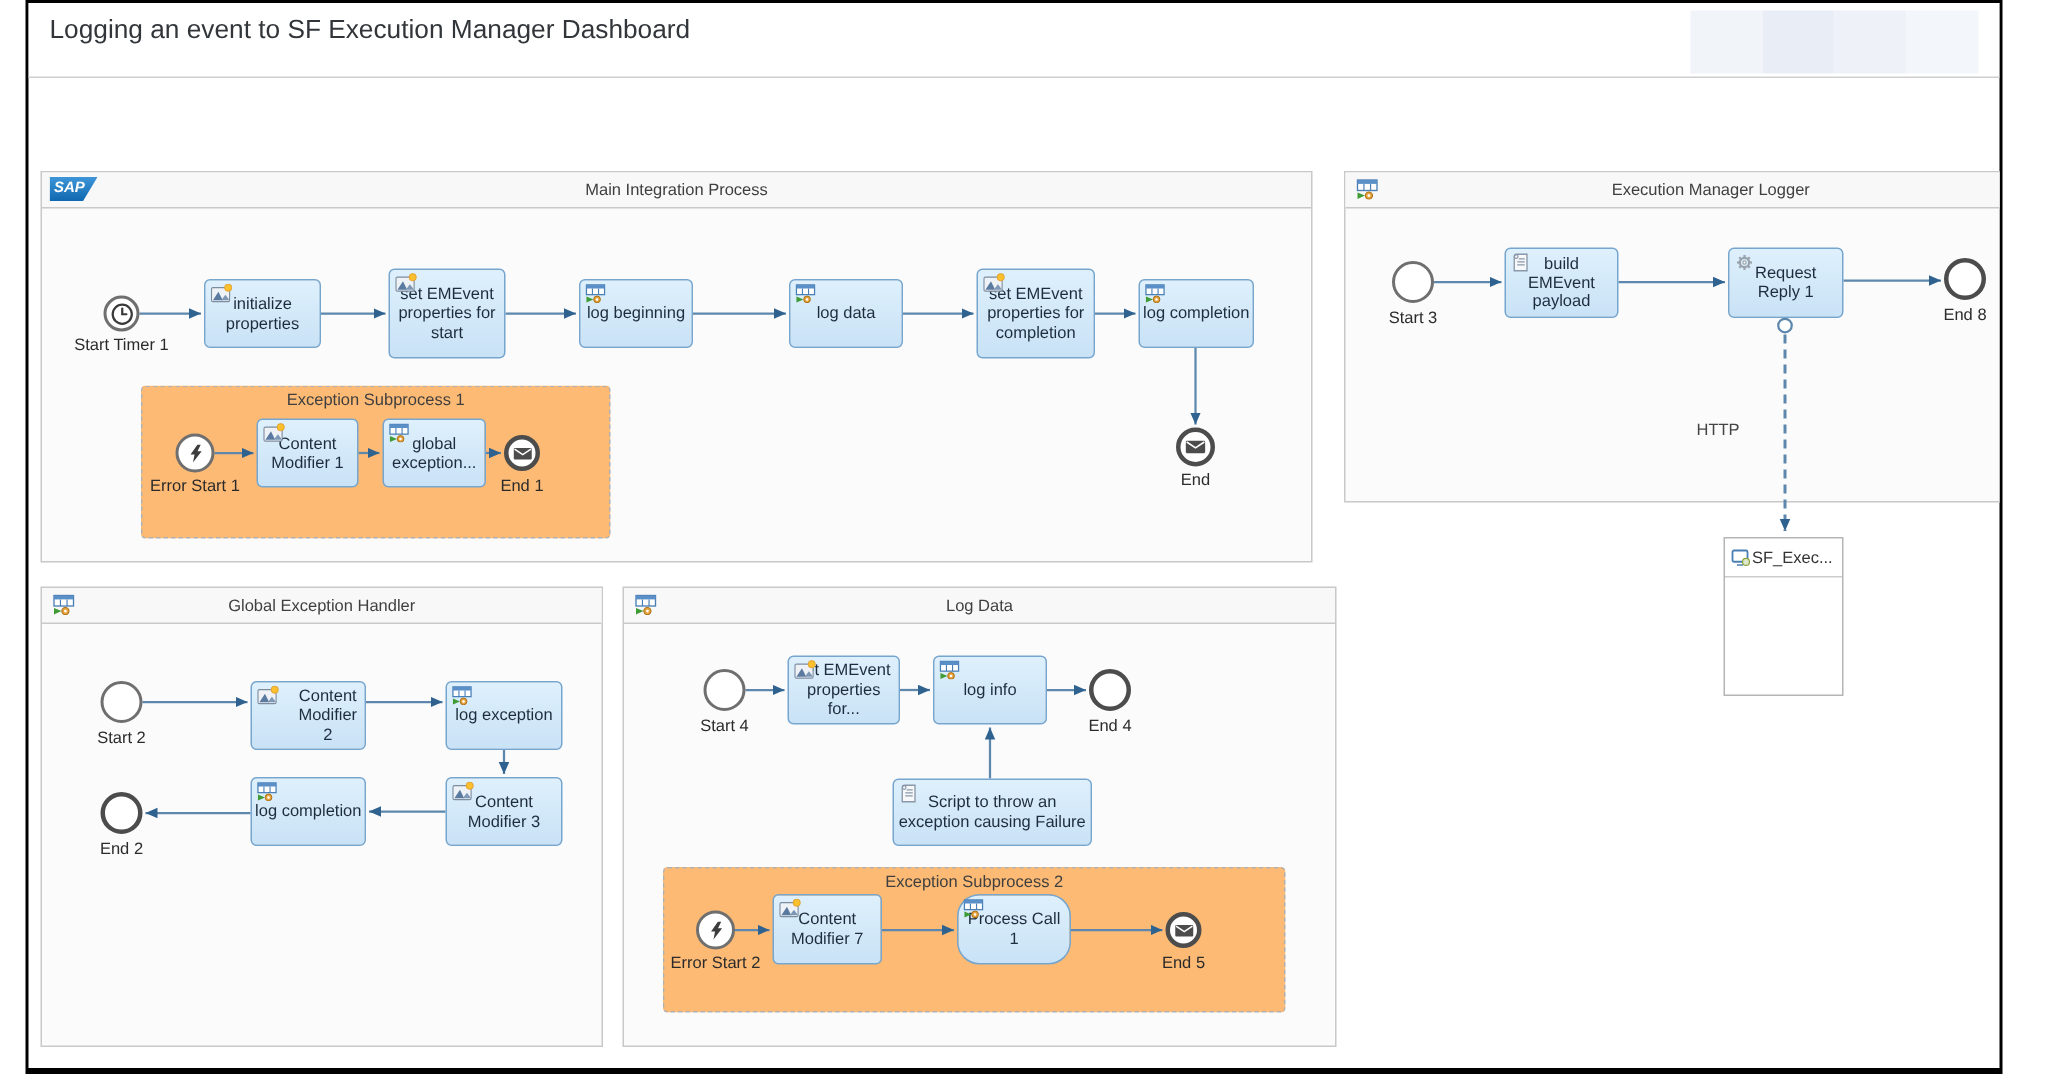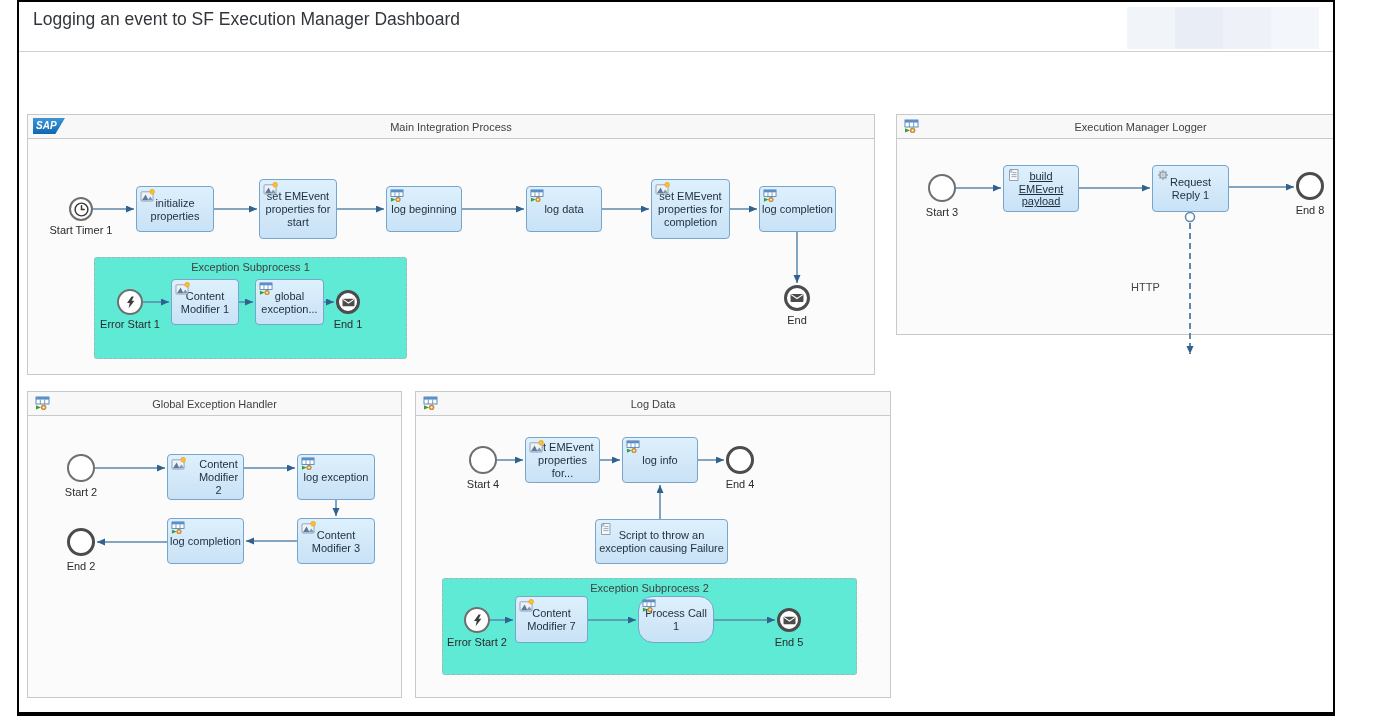--- a/index.html
+++ b/index.html
@@ -11,21 +11,21 @@
   .pool{position:absolute;background:#fbfbfb;border:1px solid #c9c9c9;box-sizing:border-box;}
   .pool-header{height:23px;border-bottom:1px solid #c9c9c9;background:#f8f8f8;position:relative;display:flex;align-items:center;justify-content:center;font-size:11px;color:#3f3f3f;}
   .pool-hicon{position:absolute;left:7px;top:4px;}
   .sap-logo{position:absolute;left:5px;top:3px;width:32px;height:16px;background:linear-gradient(180deg,#3e95d8,#0f68b0);clip-path:polygon(0 0,100% 0,70% 100%,0 100%);color:#fff;font-size:10px;font-weight:bold;font-style:italic;line-height:16px;padding-left:3px;box-sizing:border-box;}
   .task{position:absolute;background:linear-gradient(180deg,#def0fc,#c9e2f6);border:1px solid #76a5cd;border-radius:4px;display:flex;align-items:center;justify-content:center;text-align:center;font-size:11px;color:#1d2d3e;line-height:1.18;box-sizing:border-box;padding:3px 2px 2px 2px;}
   .ticon{position:absolute;left:3px;top:2px;}
   .evt{position:absolute;border-radius:50%;background:#fff;display:flex;align-items:center;justify-content:center;box-sizing:border-box;}
   .evt.start{border:2px solid #6f6f6f;}
   .evt.end{border:3px solid #4c4c4c;}
   .lbl{position:absolute;font-size:11px;color:#2b2b2b;text-align:center;white-space:nowrap;}
-  .sub{position:absolute;border:1px dashed #b0b0b0;border-radius:3px;background:#5eead4;box-sizing:border-box;padding-left:40px;}
+  .sub{position:absolute;border:1px dashed #b0b0b0;border-radius:3px;background:#fdba74;box-sizing:border-box;padding-left:40px;}
   .subtitle{position:absolute;top:3px;left:0;right:0;text-align:center;font-size:11px;color:#3f3f3f;}
   .part{position:absolute;background:#fff;border:1px solid #b5b5b5;box-sizing:border-box;}
   .part-h{height:25px;border-bottom:1px solid #ccc;display:flex;align-items:center;padding-left:4px;font-size:11px;color:#333;}
   .part-h svg{margin-right:1px;}
   svg.wires{position:absolute;left:0;top:0;pointer-events:none;}
   .nodes{position:absolute;left:0;top:0;width:100%;height:100%;pointer-events:none;}
   .nodes > *{pointer-events:auto;}
   .http-lbl{position:absolute;left:1112px;top:279px;width:52px;text-align:left;font-size:11px;color:#444;}
 </style>
 </head>
@@ -135,20 +135,28 @@
     </div>
   </div>
 
   <div class="sub" style="left:75px;top:255px;width:313px;height:102px;">
     <div class="subtitle">Exception Subprocess 1</div>
   </div>
   <div class="sub" style="left:423px;top:576px;width:415px;height:97px;">
     <div class="subtitle">Exception Subprocess 2</div>
   </div>
 
+  <div class="part" style="left:1130px;top:356px;width:80px;height:106px;">
+    <div class="part-h">
+      <svg width="13" height="12">
+          <use href="#ico-part"></use>
+        </svg>
+      <span>SF_Exec...</span>
+    </div>
+  </div>
 
   <svg class="wires" width="1381" height="716">
     <defs>
       <marker id="ah" markerWidth="9" markerHeight="8" refX="8" refY="3.5" orient="auto" markerUnits="userSpaceOnUse">
         <path d="M0,0 L8,3.5 L0,7 Z" fill="#2f628f"></path>
       </marker>
     </defs>
     <g stroke="#5d87ad" stroke-width="1.5" fill="none">
       <line x1="74" y1="207" x2="115" y2="207" marker-end="url(#ah)"></line>
       <line x1="195" y1="207" x2="238" y2="207" marker-end="url(#ah)"></line>
@@ -252,21 +260,21 @@
     </div>
     <div class="evt end" style="left:317px;top:288px;width:24px;height:24px;">
       <svg width="13" height="9">
           <use href="#ico-env"></use>
         </svg>
     </div>
     <div class="lbl" style="left:279px;top:316px;width:100px;">End 1</div>
 
     <div class="evt start" style="left:909px;top:172px;width:28px;height:28px;"></div>
     <div class="lbl" style="left:873px;top:204px;width:100px;">Start 3</div>
-    <div class="task" style="left:984px;top:163px;width:76px;height:47px;text-decoration:underline;">
+    <div class="task" style="left:984px;top:163px;width:76px;height:47px;">
       <svg class="ticon" width="13" height="14">
           <use href="#ico-script"></use>
         </svg>
       <span>build EMEvent payload</span>
     </div>
     <div class="task" style="left:1133px;top:163px;width:77px;height:47px;">
       <svg class="ticon" width="14" height="14">
           <use href="#ico-gear"></use>
         </svg>
       <span>Request Reply 1</span>

